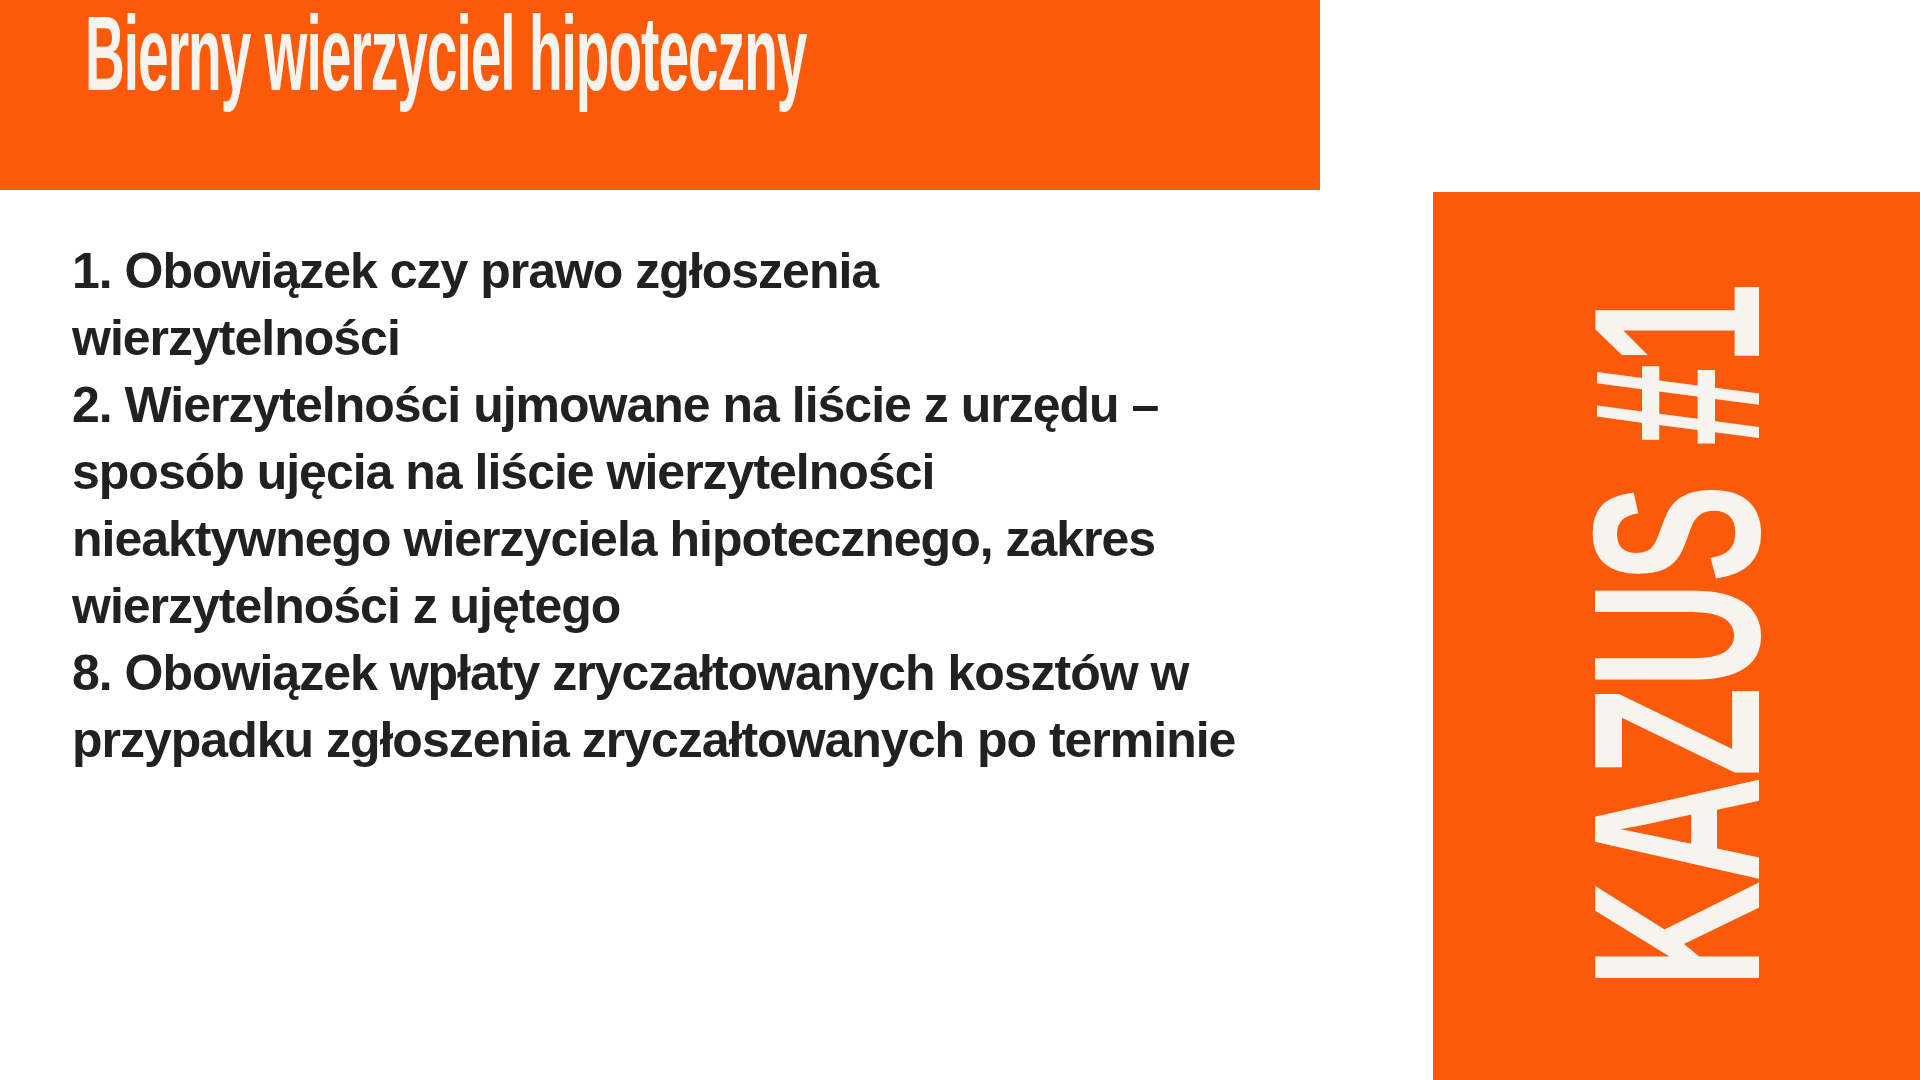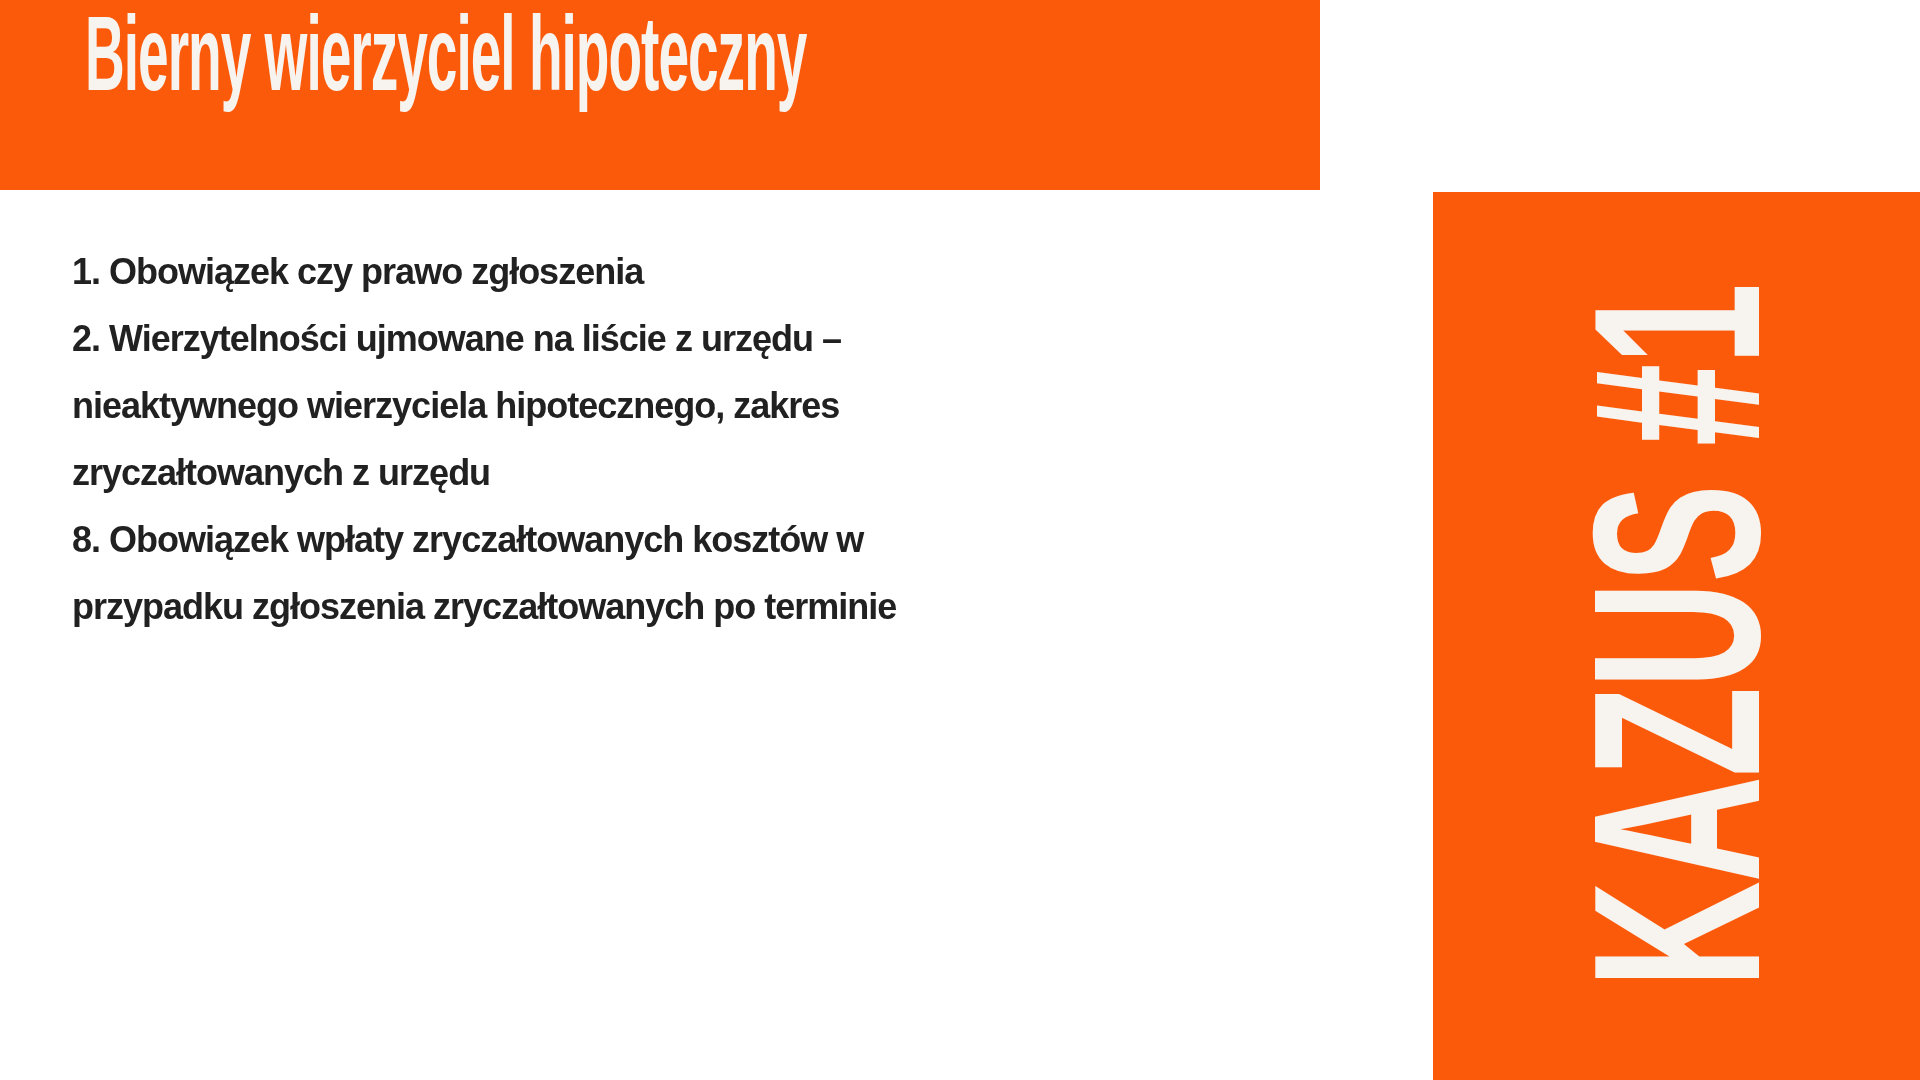--- a/index.html
+++ b/index.html
@@ -37,21 +37,21 @@
     transform-origin:left center;
     line-height:1;
   }
   
   .agenda{
     position:absolute;
     left:72px; top:238px;
     width:1361px;
   }
   .agenda-line{
-    font-size:36px;
+    font-size:50px;
     font-weight:700;
     line-height:67px;
     letter-spacing:-1px;
     color:var(--text-dark);
     white-space:nowrap;
   }
   
   .kazus-panel{
     position:absolute;
     left:1433px; top:192px;
@@ -72,22 +72,24 @@
 </style>
 </head>
 <body>
 
 <header class="header-bar">
   <h1 class="header-title">Bierny wierzyciel hipoteczny</h1>
 </header>
 
 <main class="agenda">
   <div class="agenda-line">1. Obowiązek czy prawo zgłoszenia</div>
+  <div class="agenda-line">wierzytelności</div>
   <div class="agenda-line">2. Wierzytelności ujmowane na liście z urzędu –</div>
+  <div class="agenda-line">sposób ujęcia na liście wierzytelności</div>
   <div class="agenda-line">nieaktywnego wierzyciela hipotecznego, zakres</div>
-  <div class="agenda-line">zryczałtowanych z urzędu</div>
+  <div class="agenda-line">wierzytelności z ujętego</div>
   <div class="agenda-line">8. Obowiązek wpłaty zryczałtowanych kosztów w</div>
   <div class="agenda-line">przypadku zgłoszenia zryczałtowanych po terminie</div>
 </main>
 
 <aside class="kazus-panel">
   <div class="kazus-label">KAZUS #1</div>
 </aside>
 
 </body></html>

